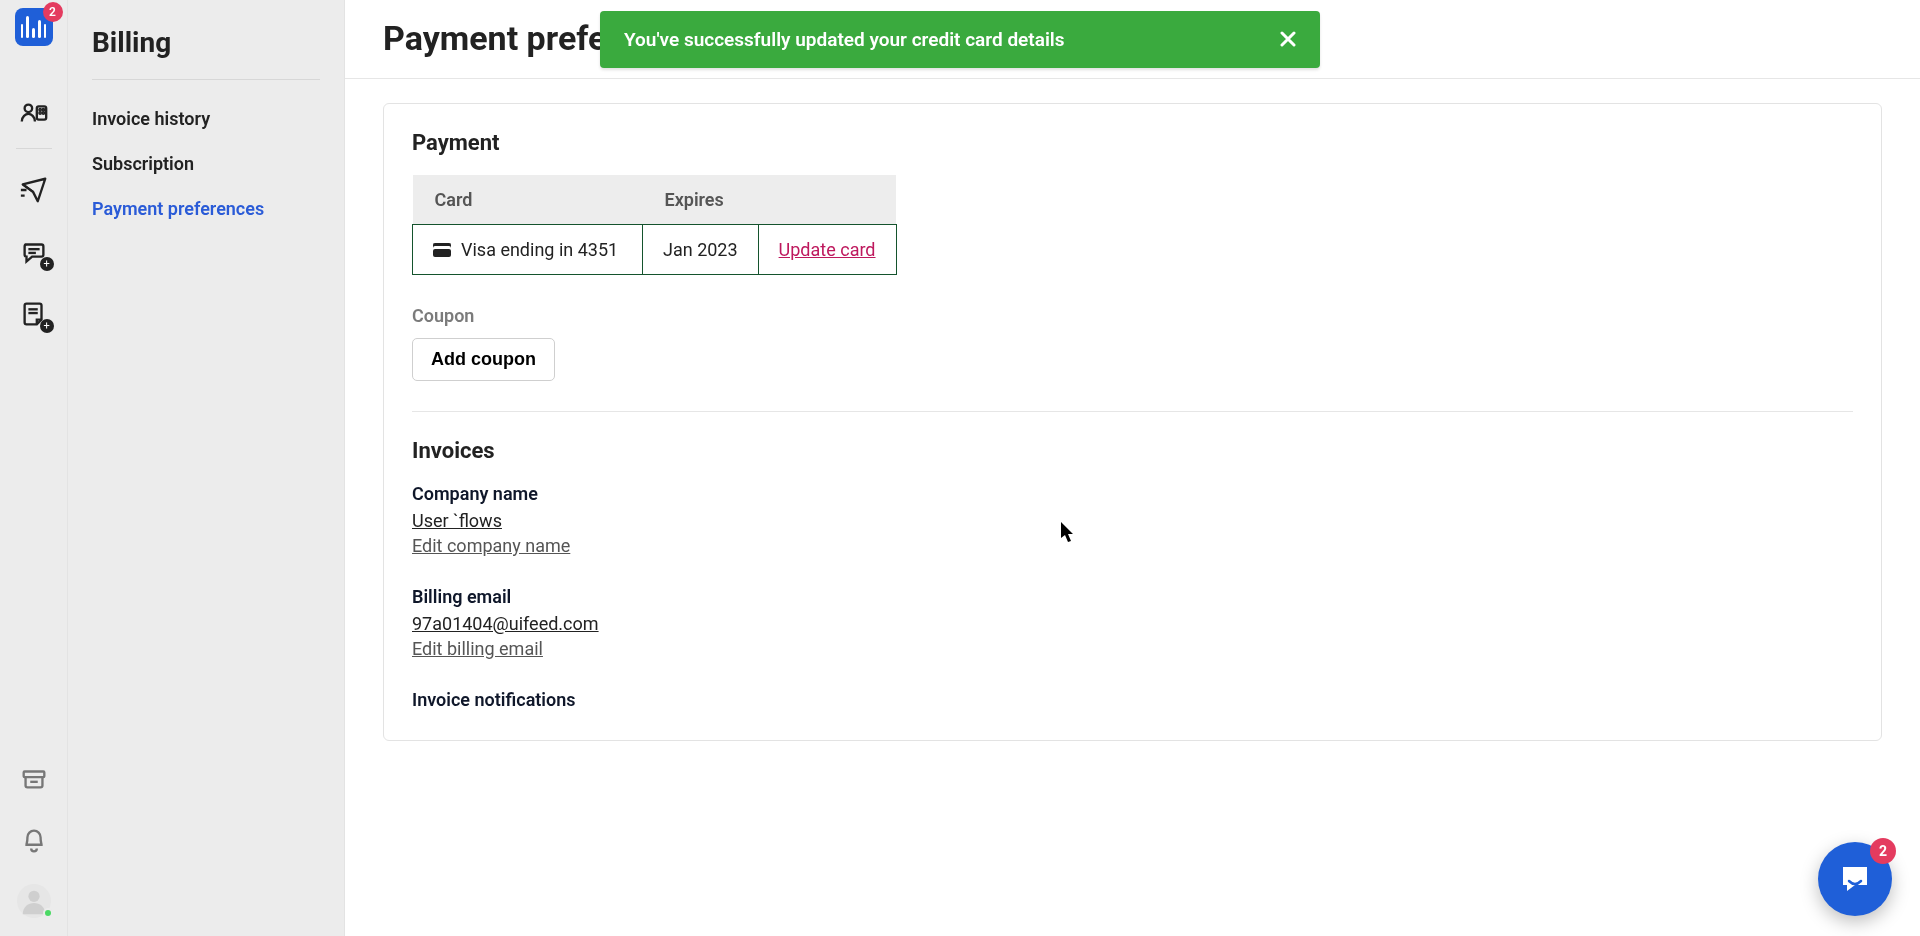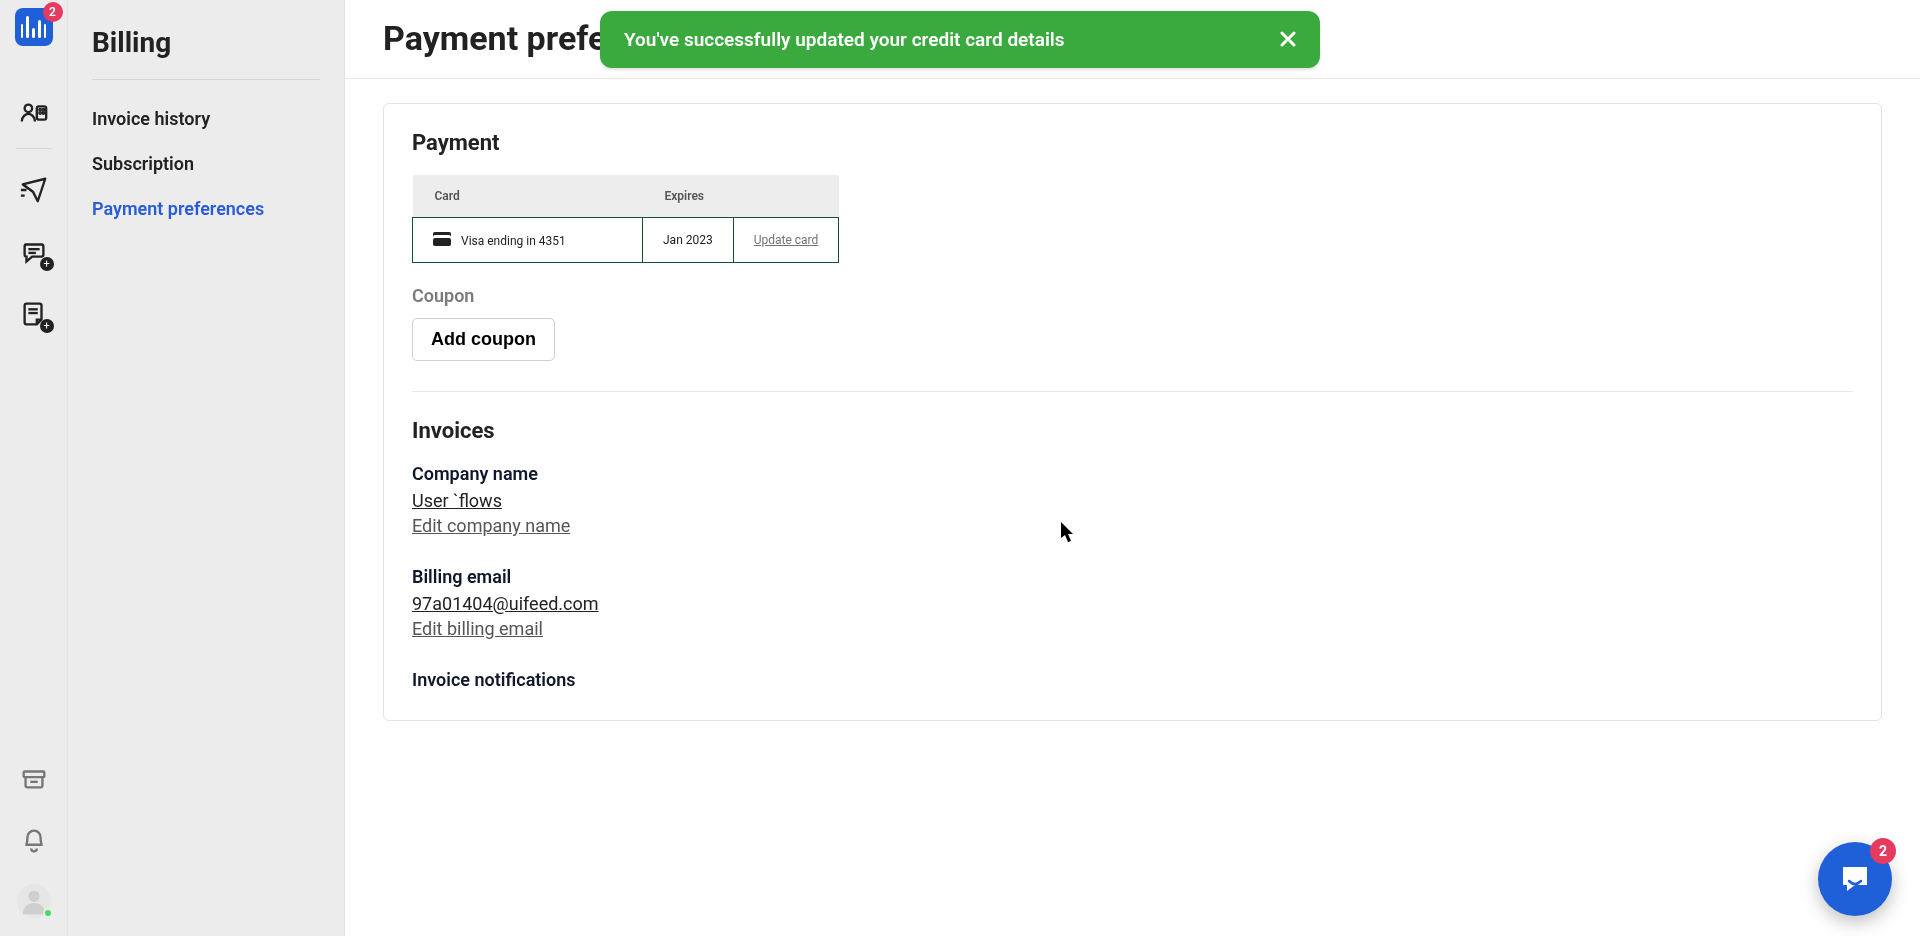--- a/index.html
+++ b/index.html
@@ -104,57 +104,57 @@
       padding: 18px 38px 20px;
     }
     .header-sep { height: 1px; background: #e6e6e6; }
     .content { padding: 24px 38px 10px; }
     .card {
       border: 1px solid #e3e3e3; border-radius: 6px;
       padding: 26px 28px 30px;
     }
     .card h2 { font-size: 22px; font-weight: 700; margin-bottom: 20px; }
     table.payment {
-      border-collapse: collapse; font-size: 12px;
+      border-collapse: collapse; font-size: 18px;
     }
     table.payment th {
       text-align: left; font-weight: 600; color: #555;
       background: #ededed; padding: 14px 22px;
     }
     table.payment td {
       border: 1px solid #14532d; padding: 14px 20px;
       background: #fff;
     }
     table.payment th:first-child { width: 230px; }
     .card-icon {
       display: inline-block; width: 18px; height: 14px;
       background: #222; border-radius: 2px; margin-right: 10px;
       position: relative; vertical-align: -1px;
       box-shadow: inset 0 3px 0 0 #222, inset 0 6px 0 0 #fff;
     }
-    .link { text-decoration: underline; color: #737373; cursor: pointer; }
-    .muted-h { color: #7b7b7b; font-size: 18px; font-weight: 600; margin: 22px 0 12px; }
+    .link { text-decoration: underline; color: #be185d; cursor: pointer; }
+    .muted-h { color: #7b7b7b; font-size: 18px; font-weight: 600; margin: 30px 0 12px; }
     .btn {
       display: inline-block; border: 1px solid #cfcfcf; border-radius: 5px;
       background: #fff; padding: 10px 18px; font-size: 18px; font-weight: 600;
       cursor: pointer;
     }
     .thin-sep { height: 1px; background: #e6e6e6; margin: 30px 0 26px; }
     .kv-label { color: #0f172a; font-size: 18px; font-weight: 600; margin-bottom: 6px; }
     .kv-value { font-size: 18px; margin-bottom: 4px; text-decoration: underline; }
     .kv-link { font-size: 18px; color: #555; text-decoration: underline; cursor: pointer; }
     .kv-block { margin-bottom: 30px; }
 
     
     .toast {
       position: absolute;
       top: 11px; left: 50%; transform: translateX(-50%);
       background: #3aaa3e; color: #fff;
       display: flex; align-items: center; justify-content: space-between;
-      width: 720px; padding: 16px 24px; border-radius: 12px;
+      width: 720px; padding: 16px 24px; border-radius: 4px;
       font-size: 19px; font-weight: 600;
       box-shadow: 0 2px 3px rgba(0,0,0,.12);
       z-index: 50;
     }
     .toast .close { cursor: pointer; font-size: 22px; font-weight: 700; padding-left: 16px; }
 
     
     .chat-fab {
       position: absolute; right: 28px; bottom: 20px;
       width: 74px; height: 74px; border-radius: 50%;

